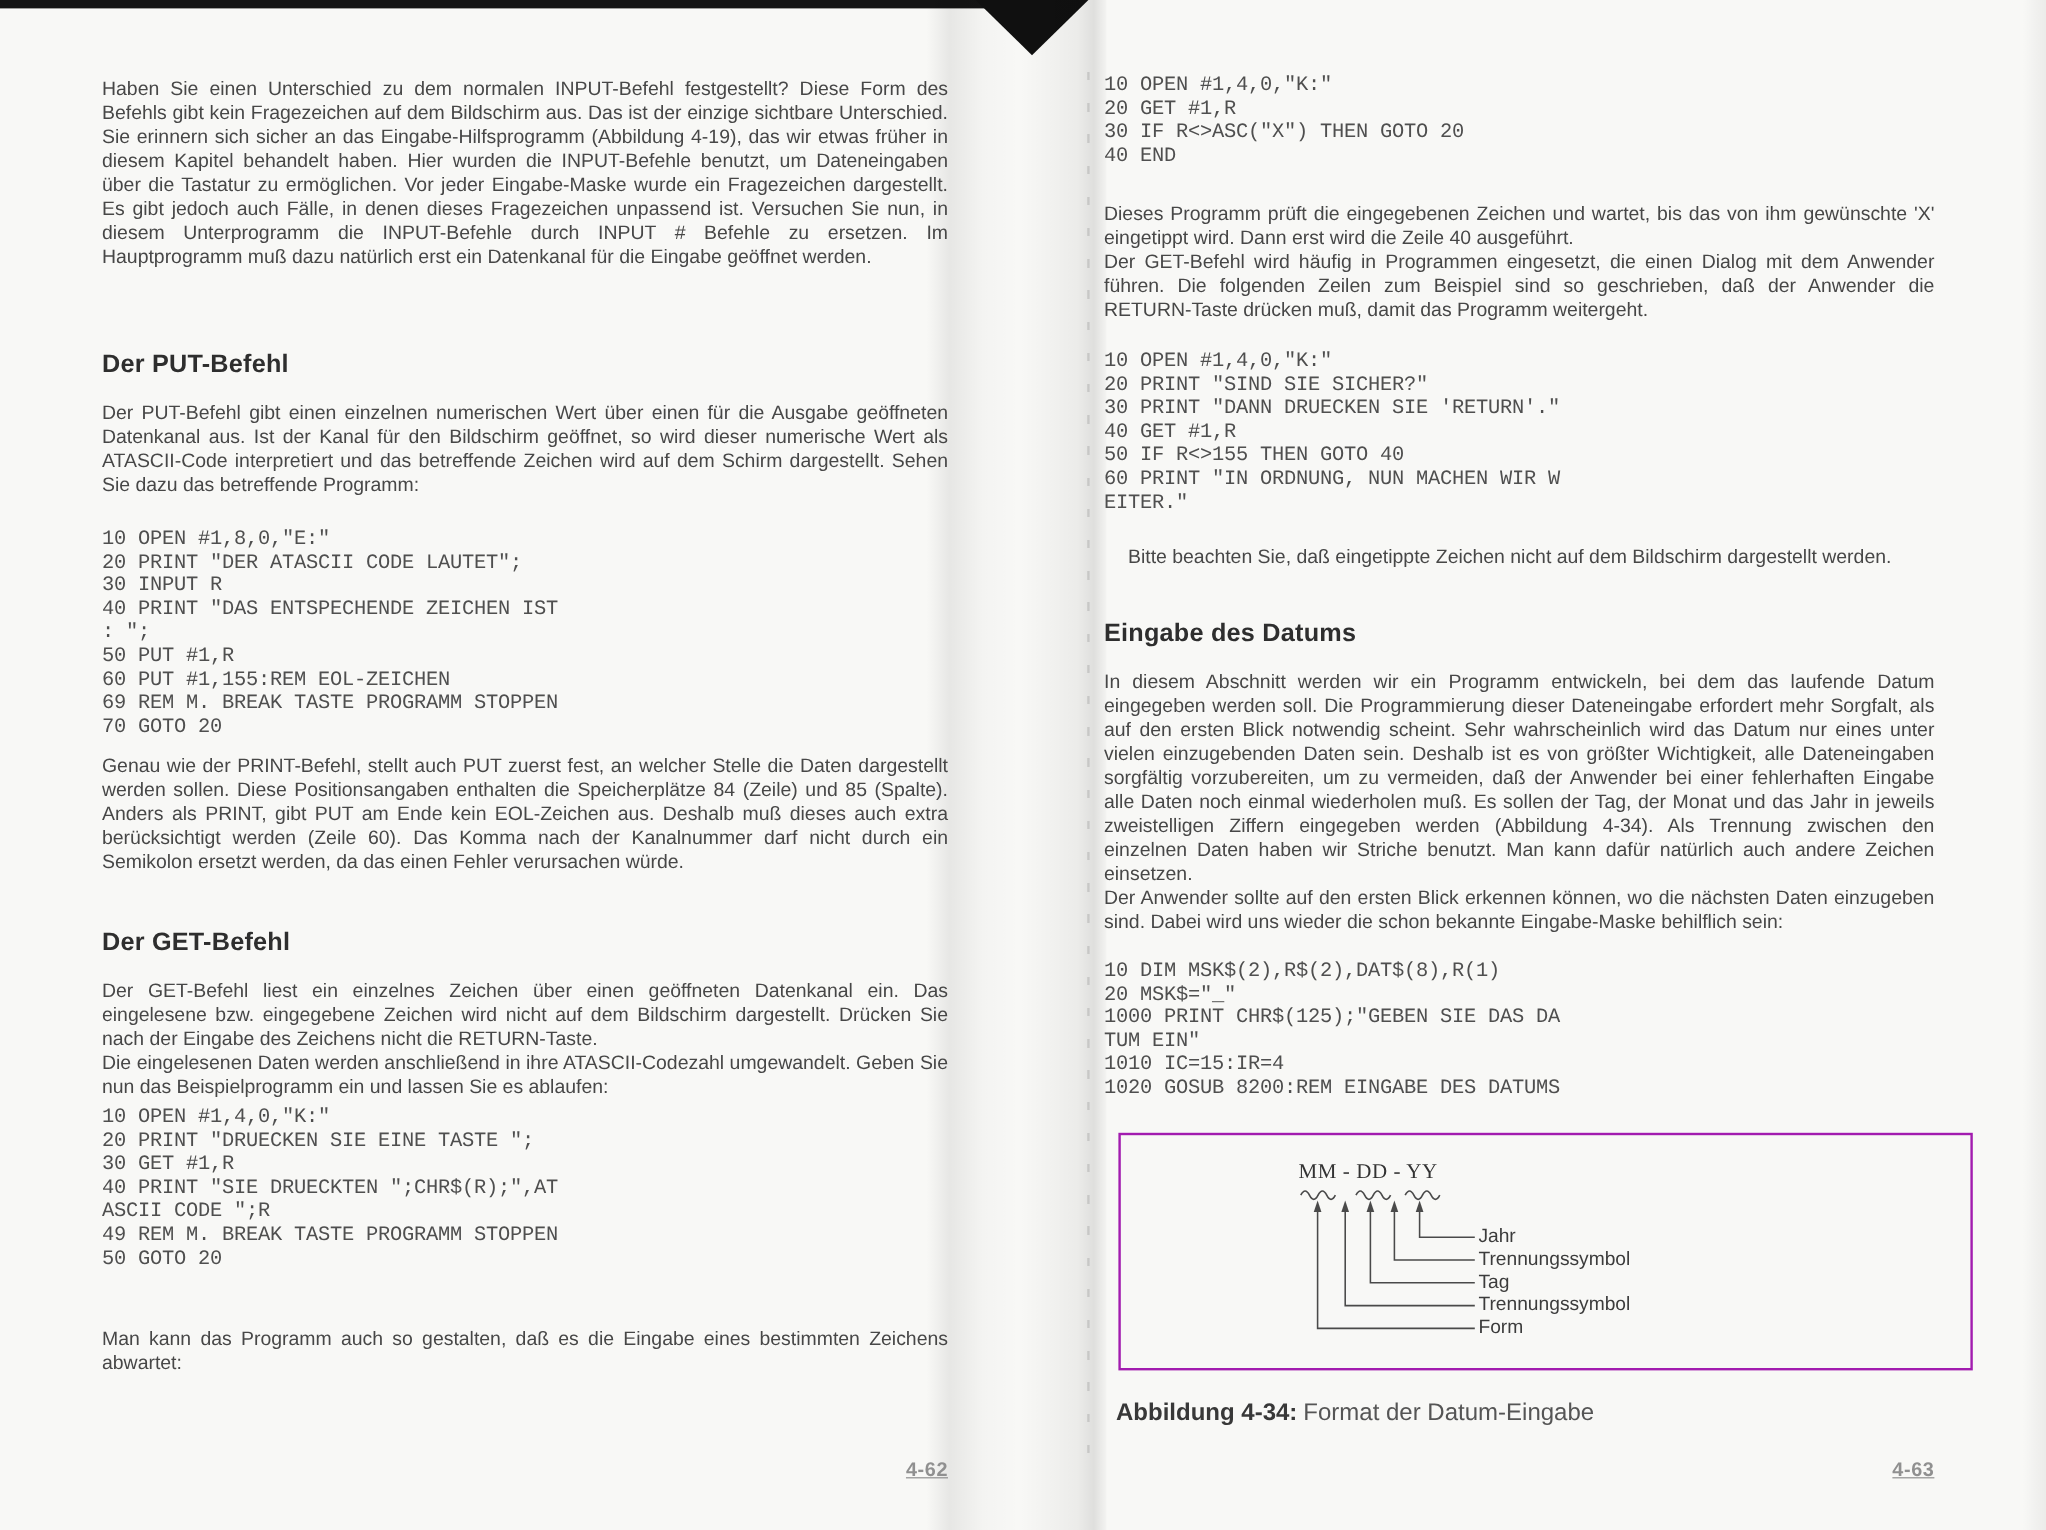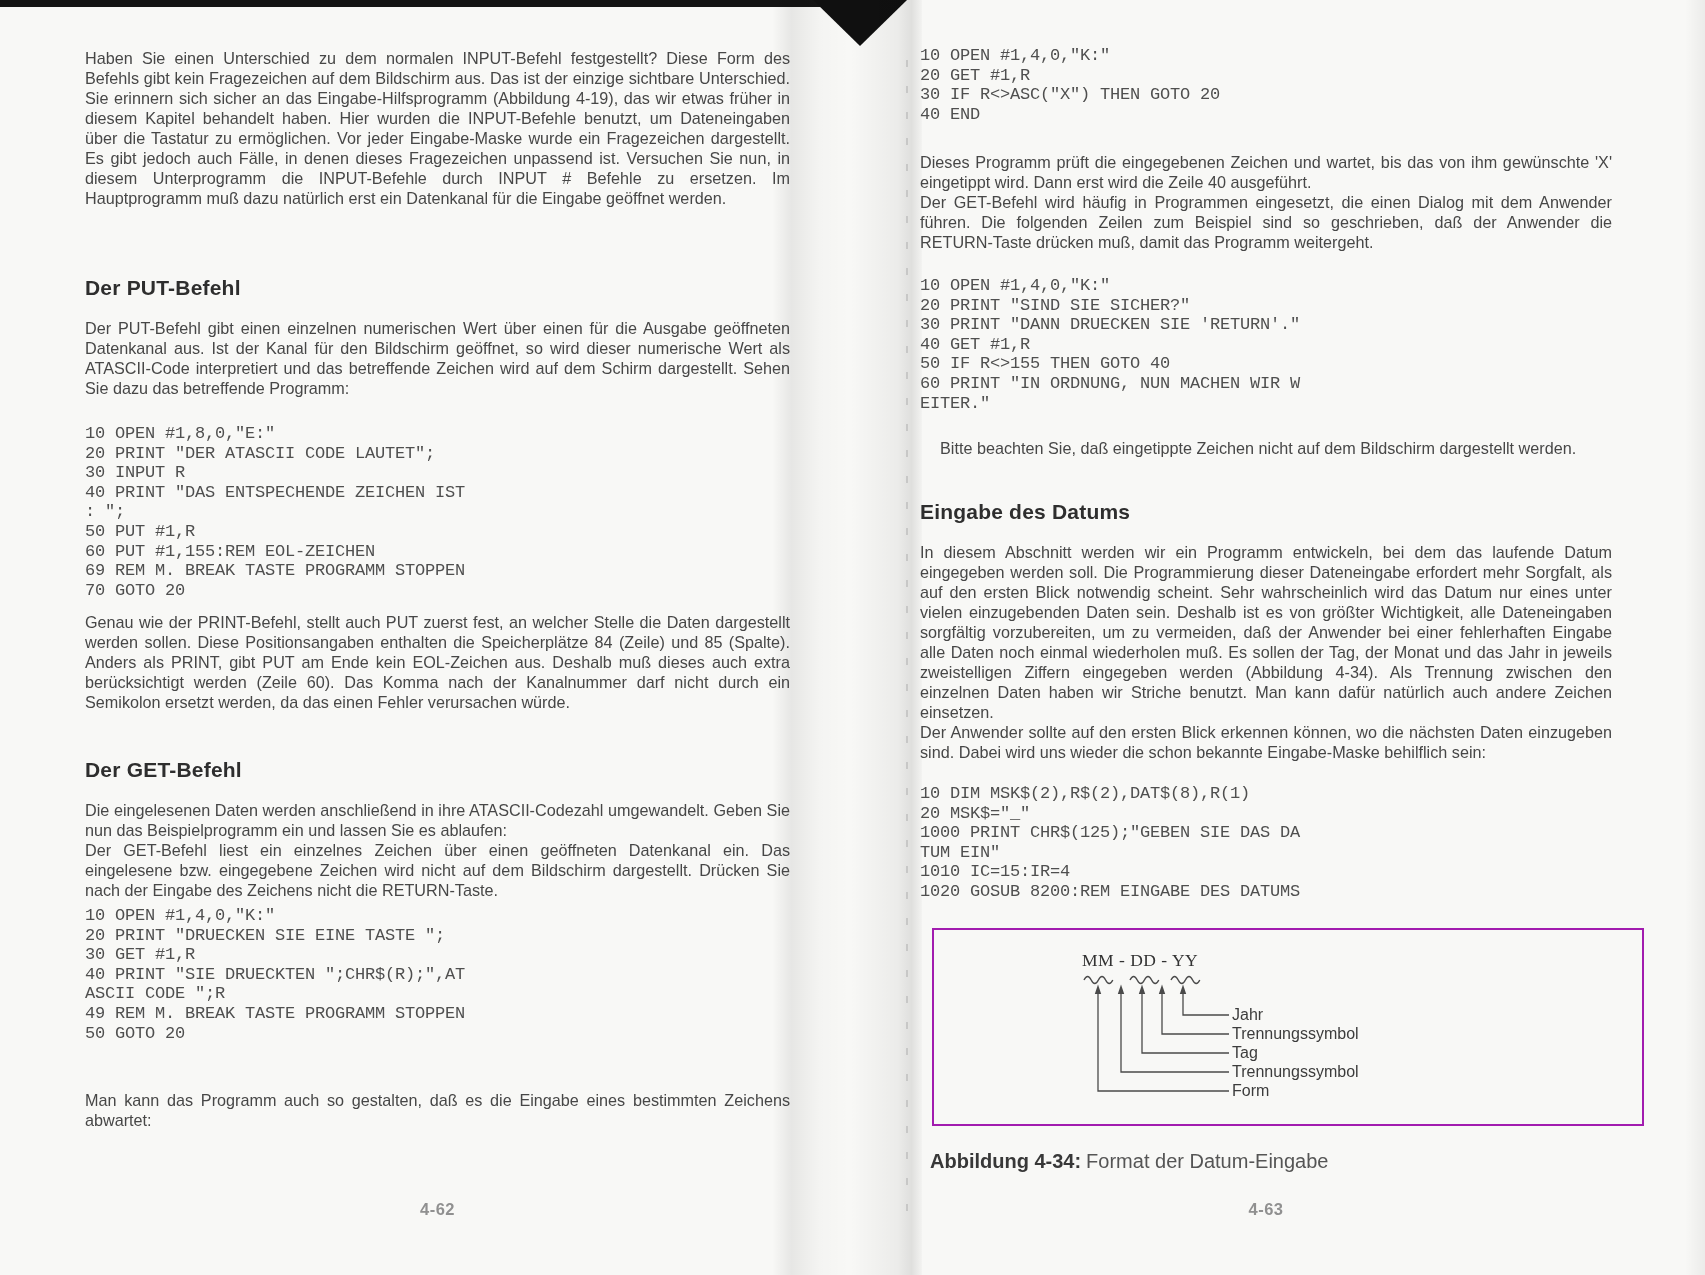--- a/index.html
+++ b/index.html
@@ -15,31 +15,31 @@
     border-left:47px solid transparent;border-right:47px solid transparent;border-top:46px solid #101010;}
   .spine{position:absolute;left:772px;top:0;width:150px;height:1275px;
     background:linear-gradient(to right,
       rgba(0,0,0,0) 0%, rgba(0,0,0,0.07) 13%, rgba(0,0,0,0.015) 32%,
       rgba(0,0,0,0) 52%, rgba(0,0,0,0.05) 84%, rgba(0,0,0,0.10) 93%, rgba(0,0,0,0.02) 100%);}
   .stitch{position:absolute;left:906px;top:60px;width:2px;height:1160px;
     background:repeating-linear-gradient(to bottom, rgba(0,0,0,0.12) 0 7px, rgba(0,0,0,0) 7px 26px);}
   .rightedge{position:absolute;right:0;top:0;width:20px;height:1275px;
     background:linear-gradient(to right, rgba(0,0,0,0) 0%, rgba(0,0,0,0.05) 100%);}
 
-  .page{position:absolute;top:0;height:1049px;}
+  .page{position:absolute;top:16px;height:1049px;}
   .page.left{left:85px;width:705px;}
   .page.right{left:920px;width:692px;}
   .page > *{position:absolute;left:0;margin:0;}
 
   .body{font-size:16.2px;line-height:20px;text-align:justify;width:100%;color:#474747;}
   .body .para{margin:0;text-align:justify;}
   .heading{font-size:21px;font-weight:bold;color:#2e2e2e;letter-spacing:0.2px;}
   .code{font-family:"Liberation Mono",monospace;font-size:17px;line-height:19.6px;
         color:#4f4f4f;white-space:pre;letter-spacing:-0.2px;}
-  .pagenum{width:100%;text-align:center;font-size:16.5px;font-weight:bold;color:#909090;letter-spacing:0.5px;}
+  .pagenum{width:100%;text-align:right;font-size:16.5px;font-weight:bold;color:#909090;letter-spacing:0.5px;text-decoration:underline;}
 
   
   .pos-intro{top:48px;}
   .pos-hput{top:276px;}
   .pos-pput{top:318px;}
   .pos-cput{top:424px;}
   .pos-pexp{top:612px;}
   .pos-hget{top:758px;}
   .pos-pget{top:800px;}
   .pos-cget{top:906px;}
@@ -90,22 +90,22 @@
 40 PRINT "DAS ENTSPECHENDE ZEICHEN IST
 : ";
 50 PUT #1,R
 60 PUT #1,155:REM EOL-ZEICHEN
 69 REM M. BREAK TASTE PROGRAMM STOPPEN
 70 GOTO 20</pre>
     <p class="body pos-pexp">Genau wie der PRINT-Befehl, stellt auch PUT zuerst fest, an welcher Stelle die Daten dargestellt werden sollen. Diese Positionsangaben enthalten die Speicherplätze 84 (Zeile) und 85 (Spalte). Anders als PRINT, gibt PUT am Ende kein EOL-Zeichen aus. Deshalb muß dieses auch extra berücksichtigt werden (Zeile 60). Das Komma nach der Kanalnummer darf nicht durch ein Semikolon ersetzt werden, da das einen Fehler verursachen würde.</p>
 
     <h2 class="heading pos-hget">Der GET-Befehl</h2>
     <div class="body pos-pget">
+        <p class="para">Der GET-Befehl liest ein einzelnes Zeichen über einen geöffneten Datenkanal ein. Das eingelesene bzw. eingegebene Zeichen wird nicht auf dem Bildschirm dargestellt. Drücken Sie nach der Eingabe des Zeichens nicht die RETURN-Taste.</p>
         <p class="para">Die eingelesenen Daten werden anschließend in ihre ATASCII-Codezahl umgewandelt. Geben Sie nun das Beispielprogramm ein und lassen Sie es ablaufen:</p>
-        <p class="para">Der GET-Befehl liest ein einzelnes Zeichen über einen geöffneten Datenkanal ein. Das eingelesene bzw. eingegebene Zeichen wird nicht auf dem Bildschirm dargestellt. Drücken Sie nach der Eingabe des Zeichens nicht die RETURN-Taste.</p>
       </div>
     <pre class="code pos-cget">10 OPEN #1,4,0,"K:"
 20 PRINT "DRUECKEN SIE EINE TASTE ";
 30 GET #1,R
 40 PRINT "SIE DRUECKTEN ";CHR$(R);",AT
 ASCII CODE ";R
 49 REM M. BREAK TASTE PROGRAMM STOPPEN
 50 GOTO 20</pre>
 
     <p class="body pos-pman">Man kann das Programm auch so gestalten, daß es die Eingabe eines bestimmten Zeichens abwartet:</p>

